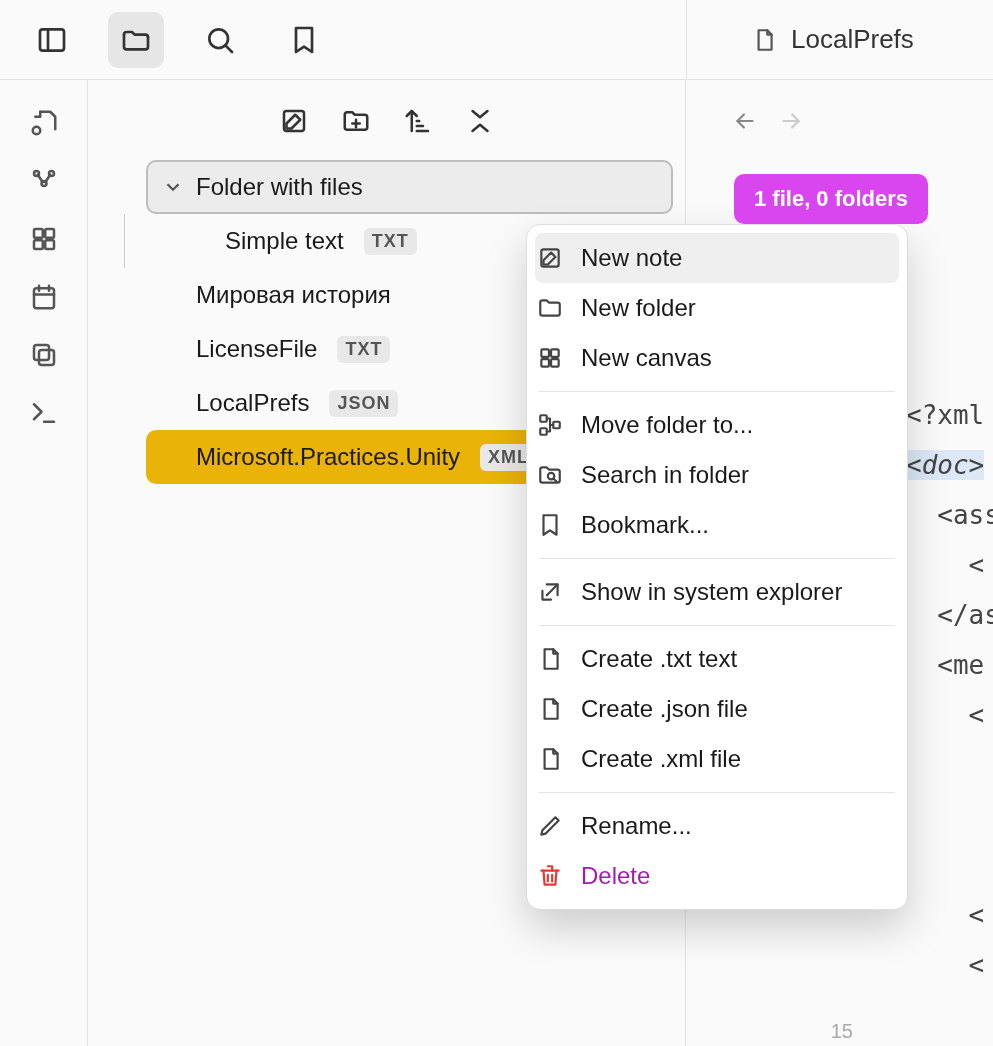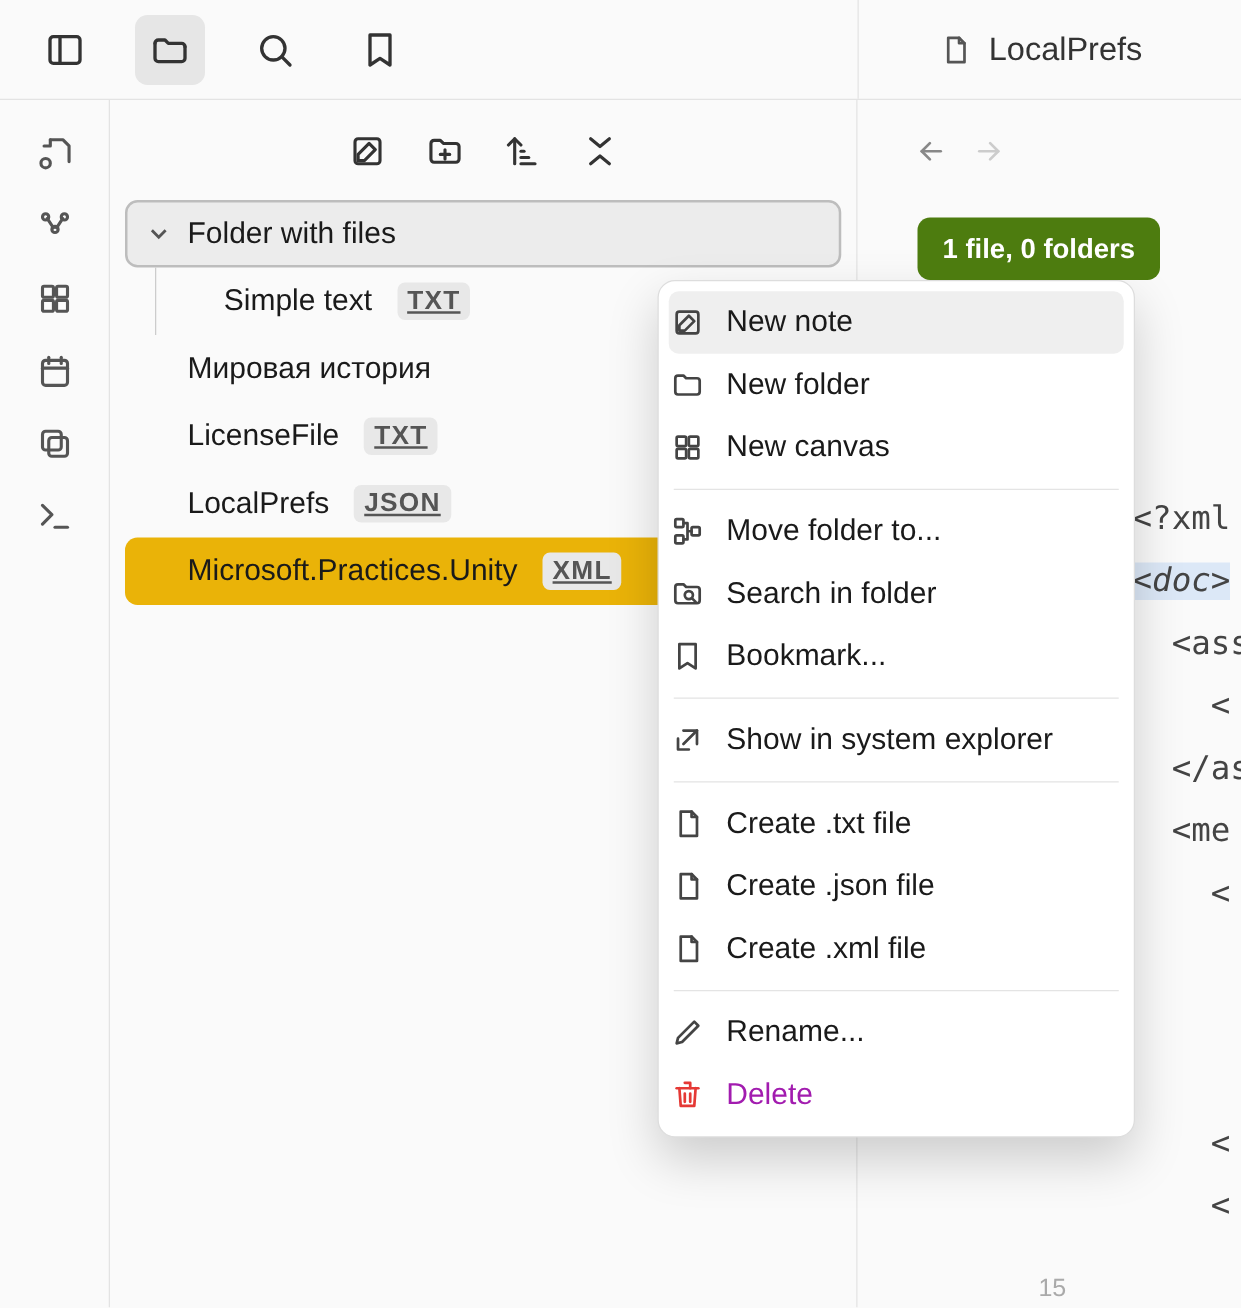--- a/index.html
+++ b/index.html
@@ -17,37 +17,37 @@
   
   .body { display: flex; height: calc(100% - 80px); }
   .rail { width: 88px; display: flex; flex-direction: column; align-items: center; gap: 28px; padding-top: 28px; border-right: 1px solid #e3e3e3; }
   .rail .ic { width: 30px; height: 30px; stroke: #555; }
 
   .explorer { width: 598px; border-right: 1px solid #e3e3e3; background: #fafafa; }
   .explorer-toolbar { display: flex; justify-content: center; gap: 32px; padding: 26px 0 24px; }
   .explorer-toolbar .ic { width: 30px; height: 30px; }
 
   .tree { padding: 0 12px; font-size: 24px; }
-  .tree-row { display: flex; align-items: center; height: 54px; border-radius: 10px; padding: 0 14px; cursor: pointer; gap: 12px; }
+  .tree-row { display: flex; align-items: center; height: 54px; border-radius: 10px; padding: 0 14px; cursor: pointer; gap: 12px; margin-left: 46px; }
   .tree-row.folder { border: 2px solid #bdbdbd; background: #ececec; }
   .tree-row.selected { background: #eab308; }
   .tree-row .chev { width: 22px; height: 22px; stroke: #555; stroke-width: 2.5; fill: none; }
   .tree-guide { border-left: 1px solid #ccc; align-self: stretch; margin-left: 24px; margin-right: 12px; }
-  .badge { background: #e8e8e8; color: #555; border-radius: 6px; font-size: 21px; font-weight: 600; letter-spacing: 1px; padding: 3px 8px; margin-left: 8px; text-decoration: underline; }
+  .badge { background: #e8e8e8; color: #555; border-radius: 6px; font-size: 18px; font-weight: 600; letter-spacing: 1px; padding: 3px 8px; margin-left: 8px; }
 
   
   .editor { flex: 1; position: relative; overflow: hidden; }
   .editor-nav { display: flex; gap: 20px; padding: 28px 0 16px 46px; }
   .editor-nav .ic { width: 26px; height: 26px; stroke: #888; }
   .gutter { position: absolute; right: 140px; top: 940px; font-size: 20px; color: #aaa; display: flex; flex-direction: column; gap: 22px; }
   .codefrag { position: absolute; left: 220px; top: 260px; font-family: ui-monospace, Consolas, monospace; font-size: 26px; line-height: 50px; color: #444; white-space: pre; }
   .codefrag .hl { background: #dce8f7; font-style: italic; }
 
   
-  .tooltip { position: absolute; left: 734px; top: 174px; background: #4d7c0f; color: #fff; font-size: 22px; font-weight: 600; padding: 12px 20px; border-radius: 10px; z-index: 30; }
+  .tooltip { position: absolute; left: 734px; top: 174px; background: #d946ef; color: #fff; font-size: 22px; font-weight: 600; padding: 12px 20px; border-radius: 10px; z-index: 30; }
 
   
   .ctxmenu { position: absolute; left: 526px; top: 224px; width: 382px; background: #fff; border: 1px solid #ddd; border-radius: 14px; box-shadow: 0 18px 40px rgba(0,0,0,.18); padding: 8px; z-index: 20; }
   .ctx-item { display: flex; align-items: center; gap: 18px; height: 50px; border-radius: 8px; padding: 0 2px; font-size: 24px; cursor: pointer; }
   .ctx-item.highlight { background: #efefef; }
   .ctx-item .ic { width: 26px; height: 26px; stroke: #444; }
   .ctx-item.danger { color: #a21caf; }
   .ctx-item.danger .ic { stroke: #e53935; }
   .ctx-sep { height: 1px; background: #e4e4e4; margin: 8px 4px; }
 
@@ -379,21 +379,21 @@
     <svg class="ic" viewBox="0 0 24 24">
         <use href="#i-external"></use>
       </svg>
     <span>Show in system explorer</span>
   </div>
   <div class="ctx-sep"></div>
   <div class="ctx-item">
     <svg class="ic" viewBox="0 0 24 24">
         <use href="#i-file"></use>
       </svg>
-    <span>Create .txt file</span>
+    <span>Create .txt text</span>
   </div>
   <div class="ctx-item">
     <svg class="ic" viewBox="0 0 24 24">
         <use href="#i-file"></use>
       </svg>
     <span>Create .json file</span>
   </div>
   <div class="ctx-item">
     <svg class="ic" viewBox="0 0 24 24">
         <use href="#i-file"></use>

